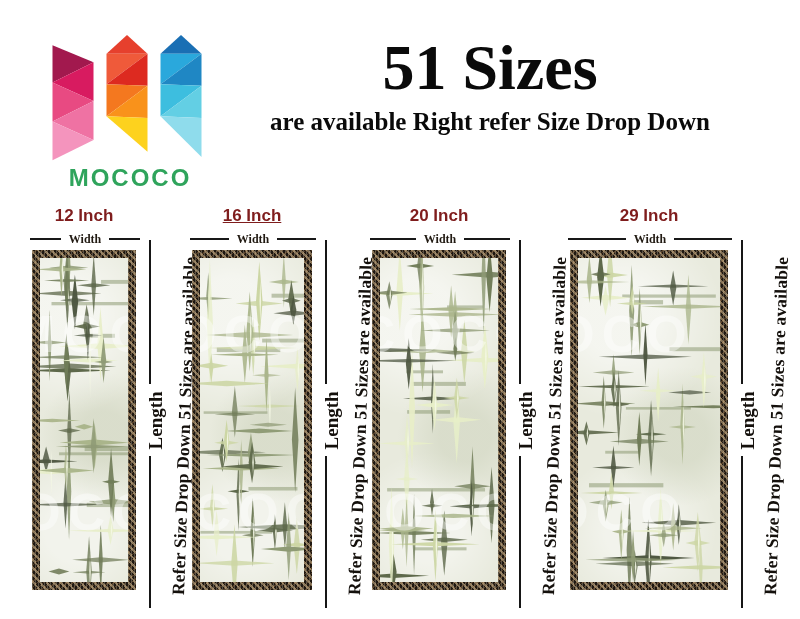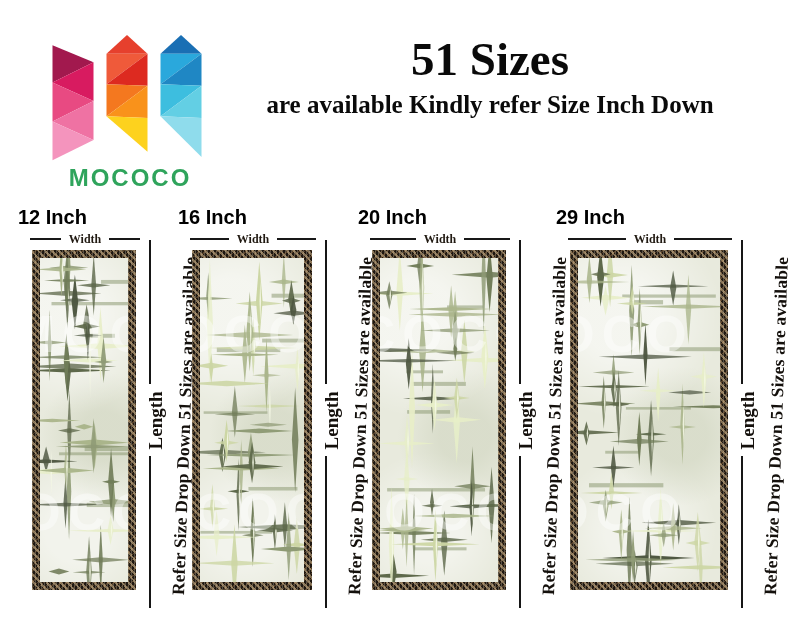--- a/index.html
+++ b/index.html
@@ -9,26 +9,26 @@
   
   #logo-box{position:absolute;left:46px;top:28px;width:168px;height:170px;}
   #logo-m{position:absolute;left:0;top:2px;}
   #brand-name{position:absolute;left:0;top:136px;width:168px;text-align:center;
       font-family:"Liberation Sans", sans-serif;font-weight:bold;font-size:24px;
       letter-spacing:2px;color:#2fa45c;}
 
   
   #heading{position:absolute;left:228px;top:34px;width:524px;text-align:center;}
   #heading .title{font-weight:bold;font-size:50px;line-height:1.08;letter-spacing:-1px;color:#0a0a0a;}
-  #heading .subtitle{font-weight:bold;font-size:47px;line-height:1.0;margin-top:2px;color:#0a0a0a;}
+  #heading .subtitle{font-weight:bold;font-size:64px;line-height:1.0;margin-top:2px;color:#0a0a0a;}
   #heading .note{font-weight:bold;font-size:25px;margin-top:8px;letter-spacing:0px;color:#0a0a0a;}
 
   
-  .size-title{position:absolute;text-align:left;font-family:"Liberation Sans", sans-serif;
-      font-weight:bold;font-size:20px;color:#000000;}
+  .size-title{position:absolute;text-align:center;font-family:"Liberation Sans", sans-serif;
+      font-weight:bold;font-size:17px;color:#7f1d1d;}
   .width-row{position:absolute;display:flex;align-items:center;height:14px;}
   .width-row .rule{flex:1;height:0;border-top:2px solid #181818;}
   .width-row .width-label{font-weight:bold;font-size:12px;color:#211a12;padding:0 8px;}
 
   .panel-frame{position:absolute;box-sizing:border-box;padding:8px;
       background-color:#1f1811;
       background-image:
         repeating-linear-gradient(47deg, rgba(214,186,142,0.55) 0 2px, rgba(0,0,0,0) 2px 5px),
         repeating-linear-gradient(-43deg, rgba(140,104,66,0.5) 0 1px, rgba(0,0,0,0) 1px 4px),
         repeating-linear-gradient(90deg, rgba(240,230,205,0.28) 0 1px, rgba(0,0,0,0) 1px 3px);}
@@ -78,21 +78,21 @@
       <polygon points="144,28 144,66 106,64" fill="#1f87c4"></polygon>
       <polygon points="106,64 144,66 106,102" fill="#3dbedf"></polygon>
       <polygon points="144,66 144,104 106,102" fill="#63cfe4"></polygon>
       <polygon points="106,102 144,104 144,150" fill="#8fdcec"></polygon>
     </svg>
     <div id="brand-name">MOCOCO</div>
   </div>
 
   <div id="heading">
     <div class="subtitle">51 Sizes</div>
-    <div class="note">are available Kindly refer Size Inch Down</div>
+    <div class="note">are available Right refer Size Drop Down</div>
   </div>
 
   <div id="panels-layer">
       <div class="panel-group">
     <div class="size-title" style="left: 18px; top: 206px; width: 132px;">12 Inch</div>
     <div class="width-row" style="left: 30px; top: 232px; width: 110px;">
       <span class="rule"></span>
       <span class="width-label">Width</span>
       <span class="rule"></span>
     </div>
@@ -174,21 +174,21 @@
       </div>
     </div>
     <div class="length-col" style="width: 368px; height: 26px; left: -25px; top: 411px; transform: rotate(-90deg);">
       <span class="rule a"></span>
       <span class="length-label">Length</span>
       <span class="rule b"></span>
     </div>
     <div class="refer-col" style="width: 374px; height: 24px; left: -1px; top: 414px; transform: rotate(-88deg);">Refer Size Drop Down 51 Sizes are available</div>
   </div>
       <div class="panel-group">
-    <div class="size-title" style="left: 178px; top: 206px; width: 148px;">16 Inch</div>
+    <div class="size-title" style="left: 178px; top: 206px; width: 148px; text-decoration: underline;">16 Inch</div>
     <div class="width-row" style="left: 190px; top: 232px; width: 126px;">
       <span class="rule"></span>
       <span class="width-label">Width</span>
       <span class="rule"></span>
     </div>
     <div class="panel-frame" style="left: 192px; top: 250px; width: 120px; height: 340px;">
       <div class="glass">
             <svg width="104" height="324" viewBox="0 0 104 324">
               <rect x="62.139297037944196" y="80.65208351891488" width="59.354232321027666" height="3.8417687295004725" fill="#8e9a74" opacity="0.55"></rect>
               <rect x="3.650906170532107" y="153.30941592808813" width="63.766775228548795" height="2.5024144807830453" fill="#8e9a74" opacity="0.55"></rect>

